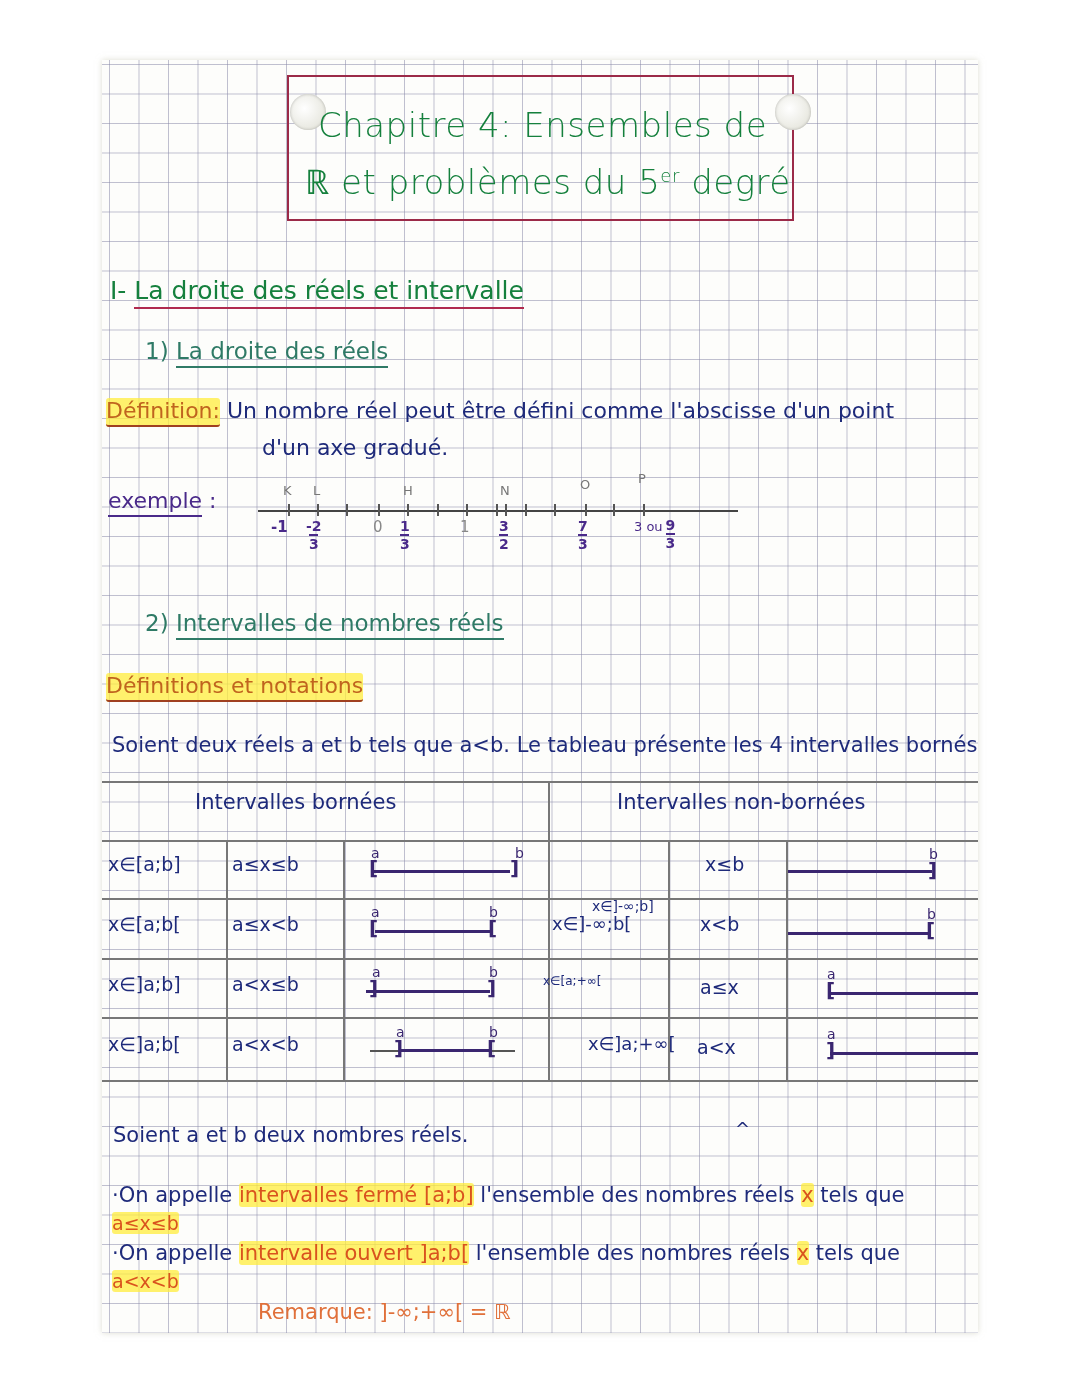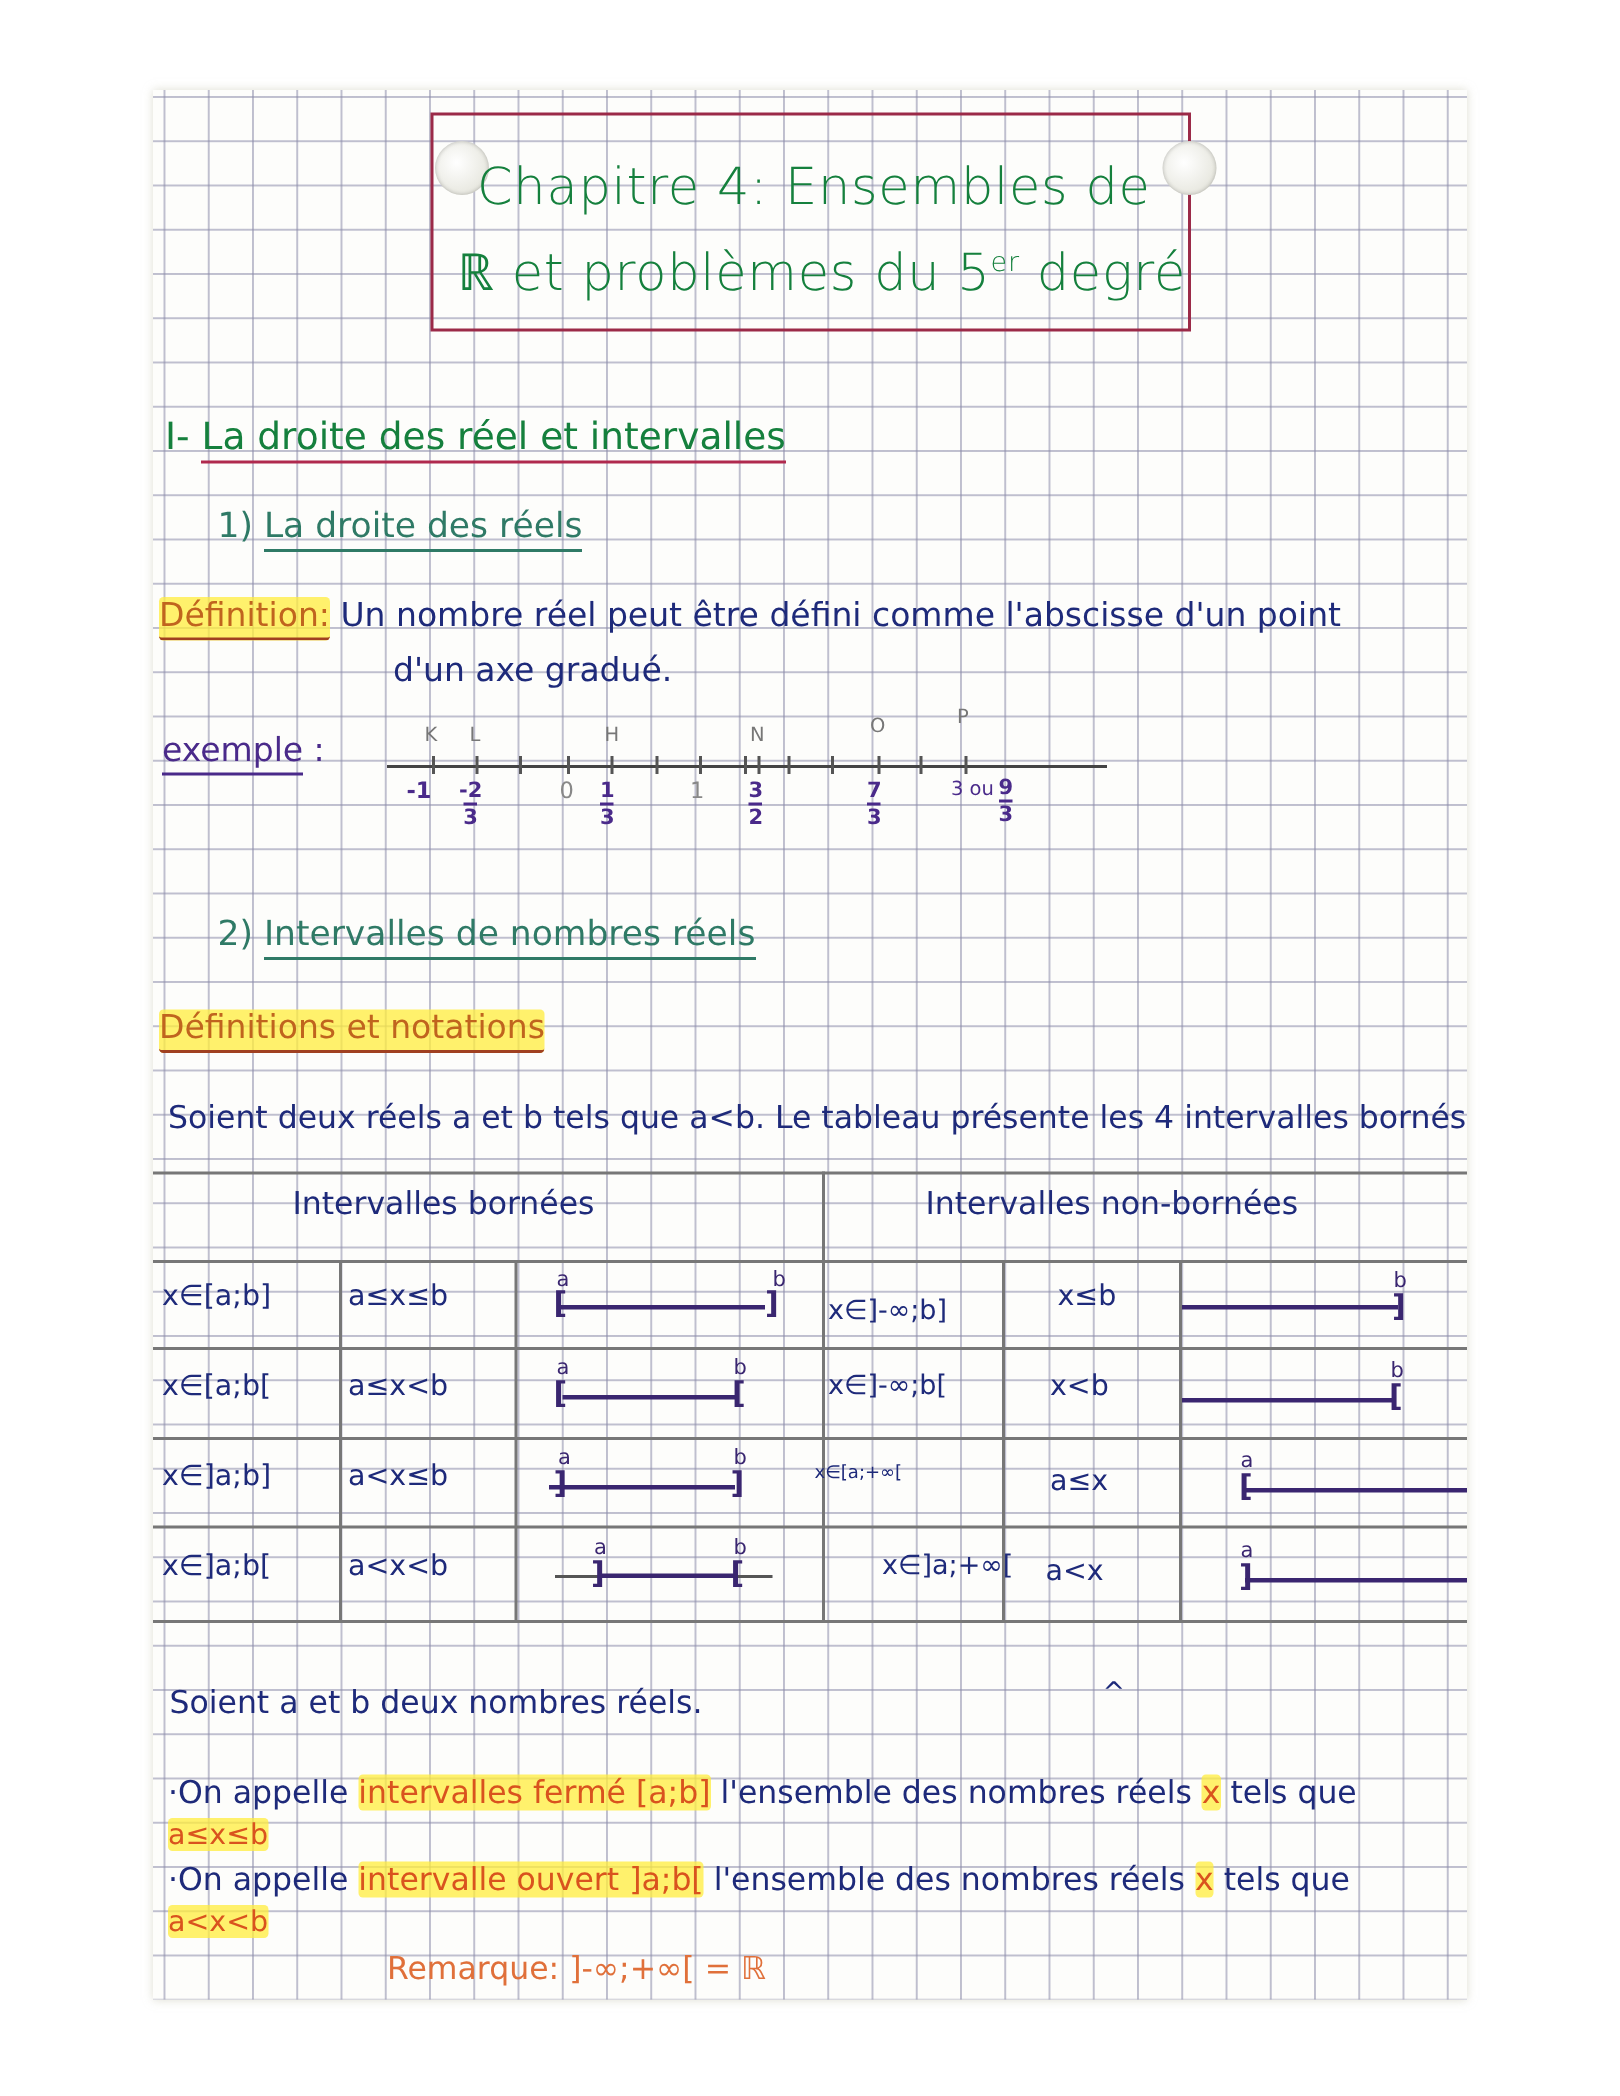--- a/index.html
+++ b/index.html
@@ -49,21 +49,21 @@
 
 <div class="paper"></div>
 
 <div class="title-box"></div>
 <div class="hole" style="left:290px;top:94px;"></div>
 <div class="hole" style="left:775px;top:94px;"></div>
 <div class="hw pink title-line" style="left:318px;top:108px;">Chapitre 4: Ensembles de</div>
 <div class="hw pink title-line" style="left:305px;top:165px;"><span>ℝ</span><span> et problèmes du 5</span><sup style="font-size:18px;">er</sup><span> degré</span></div>
 
 <div class="hw pink" style="left:110px;top:278px;font-size:25px;">
-  <span>I- </span><span class="underline" style="border-color:#b02a4e;">La droite des réel et intervalles</span>
+  <span>I- </span><span class="underline" style="border-color:#b02a4e;">La droite des réels et intervalle</span>
 </div>
 
 <div class="hw green" style="left:145px;top:340px;font-size:23px;">
   <span>1) </span><span class="underline" style="border-color:#2f7a66;">La droite des réels</span>
 </div>
 
 <div class="hw" style="left:106px;top:400px;font-size:22px;">
   <span class="hl underline" style="color:#c0641e;border-color:#a04020;">Définition:</span>
   <span class="blue">Un nombre réel peut être défini comme l'abscisse d'un point</span>
 </div>
@@ -189,21 +189,21 @@
 <div class="lbl" style="left:372px;top:965px;">a</div>
 <div class="lbl" style="left:489px;top:965px;">b</div>
 
 <div class="seg" style="left:370px;top:1050px;width:145px;background:#555;height:2px;"></div>
 <div class="seg" style="left:400px;top:1049px;width:90px;"></div>
 <div class="br" style="left:394px;top:1038px;">]</div>
 <div class="br" style="left:487px;top:1038px;">[</div>
 <div class="lbl" style="left:396px;top:1025px;">a</div>
 <div class="lbl" style="left:489px;top:1025px;">b</div>
 
-<div class="hw blue" style="left:552px;top:865px;font-size:18px;">x∈]-∞;b]</div>
+<div class="hw blue" style="left:552px;top:899px;font-size:14px;padding-left:40px;">x∈]-∞;b]</div>
 <div class="hw blue" style="left:705px;top:855px;font-size:19px;">x≤b</div>
 <div class="hw blue" style="left:552px;top:915px;font-size:18px;">x∈]-∞;b[</div>
 <div class="hw blue" style="left:700px;top:915px;font-size:19px;">x&lt;b</div>
 <div class="hw blue" style="left:543px;top:975px;font-size:12px;">x∈[a;+∞[</div>
 <div class="hw blue" style="left:700px;top:978px;font-size:19px;">a≤x</div>
 <div class="hw blue" style="left:552px;top:1035px;font-size:18px;margin-left:36px;">x∈]a;+∞[</div>
 <div class="hw blue" style="left:697px;top:1038px;font-size:19px;">a&lt;x</div>
 
 <div class="seg" style="left:788px;top:870px;width:144px;"></div>
 <div class="br" style="left:928px;top:860px;">]</div>

